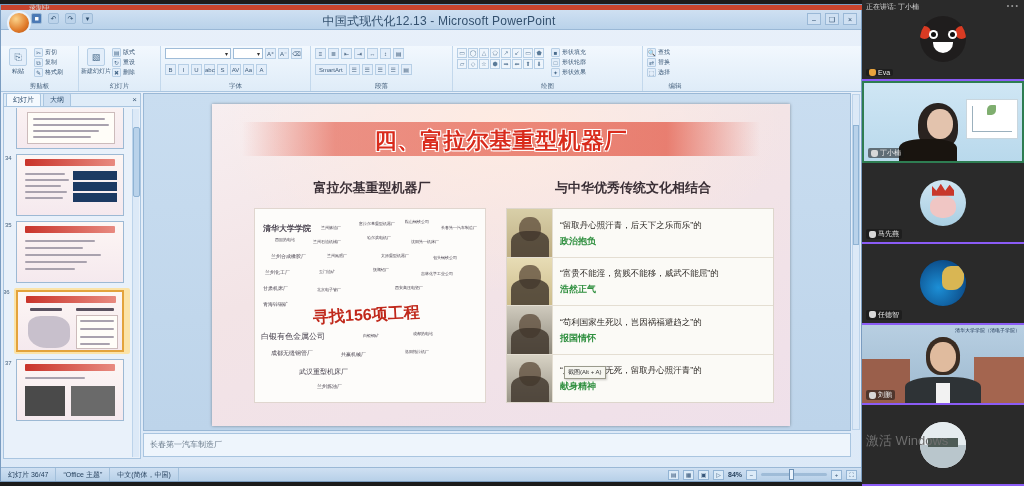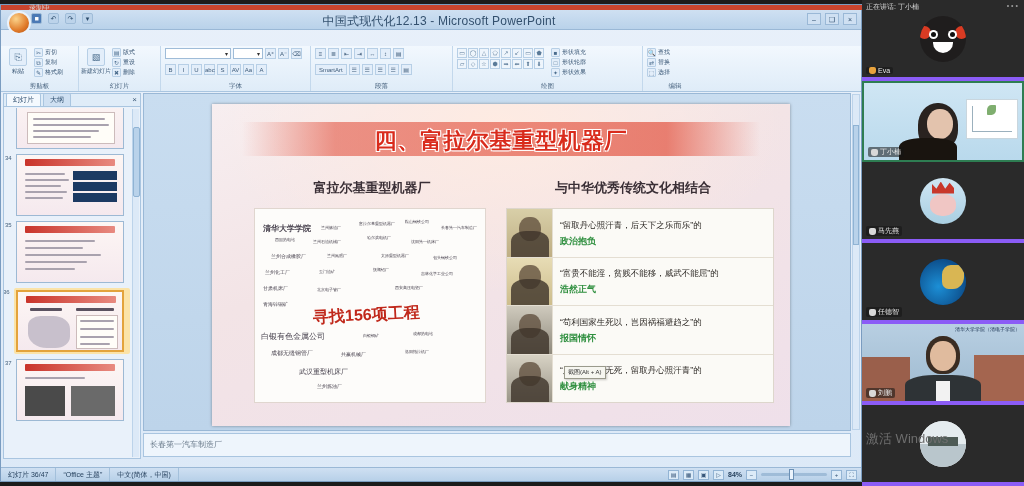--- a/index.html
+++ b/index.html
@@ -210,21 +210,21 @@
              line-height:9px; text-align:center; color:#37577a; }
   .zoomslider { width:66px; height:3px; background:#9fbcd8; position:relative; border-radius:2px; }
   .zoomslider i { position:absolute; left:28px; top:-4px; width:5px; height:11px; background:#eaf3fc;
                   border:1px solid #6b90b5; }
 
   
   .meet {
     position:absolute; left:862px; top:0; width:162px; height:486px;
     background:#232323; display:flex; flex-direction:column;
   }
-  .tile { position:relative; flex:1; border-bottom:4px solid #8b5cf6; overflow:hidden; background:#2a2a2a; }
+  .tile { position:relative; flex:1; border-bottom:2px solid #8b5cf6; overflow:hidden; background:#2a2a2a; }
   .tile.speaking { border:2px solid #2e7d52; }
   .tile-head { position:absolute; left:4px; top:2px; font-size:7px; color:#d6d6d6; z-index:4; }
   .tile-icons { position:absolute; right:4px; top:2px; font-size:7px; color:#9a9a9a; letter-spacing:2px; z-index:4;}
   .name-tag { position:absolute; left:4px; bottom:3px; display:flex; align-items:center; gap:2px;
               background:rgba(20,20,20,.55); padding:0 3px; border-radius:2px; z-index:4; }
   .name-tag .mic { width:7px; height:7px; background:#d8d8d8; border-radius:2px 2px 3px 3px; }
   .name-tag .mic.on { background:#e8a33d; }
   .name-tag span { font-size:7px; color:#e8e8e8; }
   .avatar-circle { position:absolute; left:50%; top:50%; transform:translate(-50%,-50%);
                    width:46px; height:46px; border-radius:50%; overflow:hidden; }

